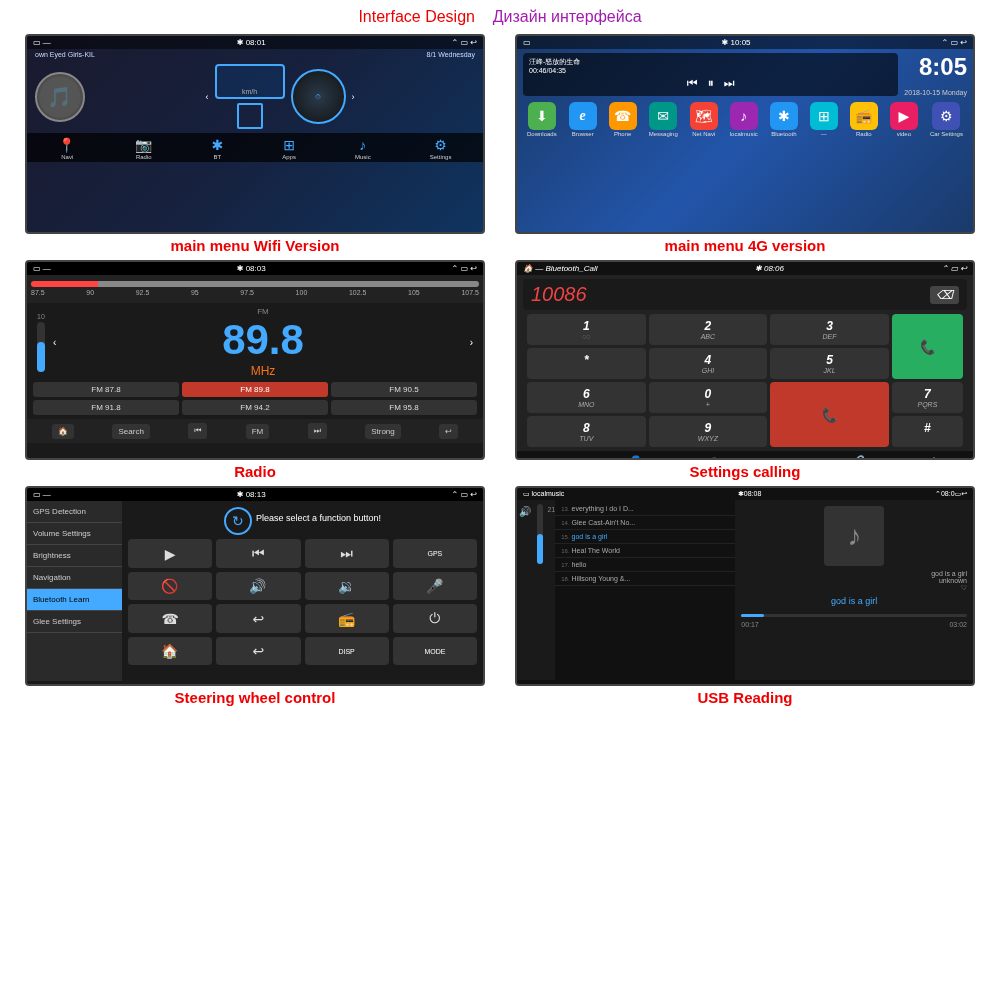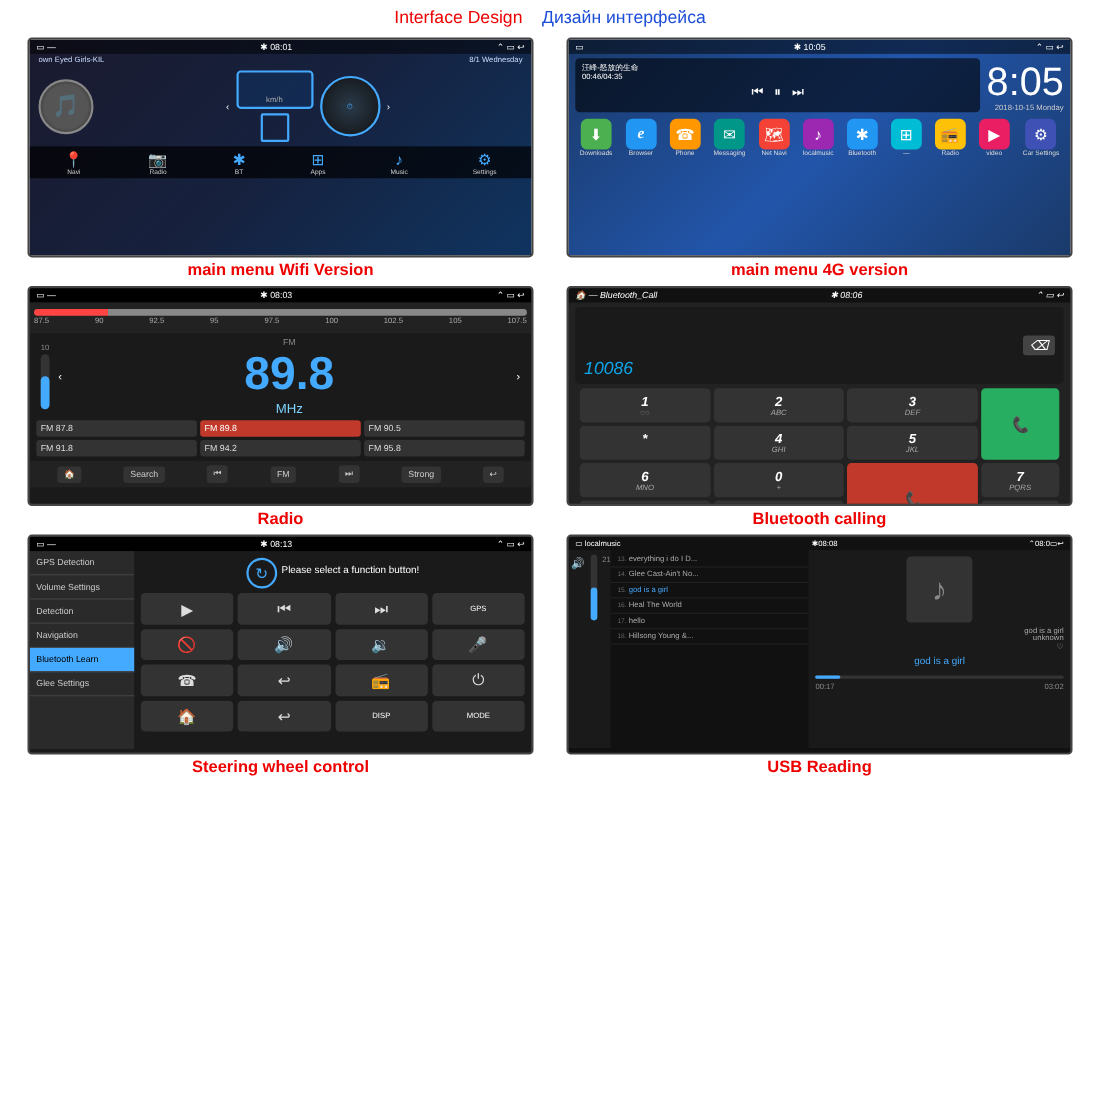--- a/index.html
+++ b/index.html
@@ -4,21 +4,21 @@
   <style>
     * { box-sizing: border-box; margin: 0; padding: 0; }
     body {
       background: #fff;
       font-family: Arial, sans-serif;
       width: 1000px;
       height: 1000px;
       overflow: hidden;
     }
     .header-en { color: #e00; }
-    .header-ru { color: #1d4ed8; }
+    .header-ru { color: #a21caf; }
 
     
     .grid {
       display: grid;
       grid-template-columns: 1fr 1fr;
       grid-template-rows: repeat(3, auto);
       gap: 0;
       padding: 0 10px;
     }
 
@@ -141,22 +141,22 @@
     .s2-music-card {
       background: rgba(0,0,0,0.6);
       border-radius: 4px;
       padding: 4px 6px;
       flex: 1;
       color: #fff;
       font-size: 7px;
     }
     .s2-clock-big {
       color: #fff;
-      font-size: 36px;
-      font-weight: normal;
+      font-size: 24px;
+      font-weight: bold;
       text-align: right;
       flex: 1;
     }
     .s2-clock-date {
       color: #ccc;
       font-size: 7px;
       text-align: right;
     }
     .s2-music-controls {
       display: flex;
@@ -266,35 +266,35 @@
       flex: 1;
       text-align: center;
     }
     .s3-freq-num {
       font-size: 42px;
       font-weight: bold;
       color: #4af;
     }
     .s3-freq-unit {
       font-size: 12px;
-      color: #7dd3fc;
+      color: #f97316;
     }
     .s3-presets {
       display: grid;
       grid-template-columns: 1fr 1fr 1fr;
       gap: 3px;
       padding: 0 6px;
     }
     .s3-preset {
       background: #333;
       border-radius: 3px;
       padding: 3px 4px;
       color: #ddd;
       font-size: 8px;
-      text-align: left;
+      text-align: center;
     }
     .s3-preset.active {
       background: #c0392b;
       color: #fff;
     }
     .s3-bottom {
       display: flex;
       justify-content: space-around;
       align-items: center;
       background: #222;
@@ -326,23 +326,22 @@
     .s4-display {
       background: #1a1a1a;
       margin: 4px 6px;
       border-radius: 4px;
       padding: 4px 8px;
       display: flex;
       justify-content: space-between;
       align-items: center;
     }
     .s4-number {
-      color: #0ea5e9;
-      font-size: 16px;
-      margin-top: 44px;
+      color: #ef4444;
+      font-size: 20px;
     }
     .s4-del {
       background: #444;
       border-radius: 3px;
       padding: 2px 6px;
       color: #fff;
       font-size: 12px;
     }
     .s4-keypad {
       display: grid;
@@ -832,35 +831,35 @@
       </div>
       <div class="s4-bottom-bar">
         <span class="s4-bottom-icon">⊞</span>
         <span class="s4-bottom-icon">👤</span>
         <span class="s4-bottom-icon">↺</span>
         <span class="s4-bottom-icon">♪</span>
         <span class="s4-bottom-icon">🔗</span>
         <span class="s4-bottom-icon">⚙</span>
       </div>
     </div>
-    <div class="cell-label">Bluetooth calling</div>
+    <div class="cell-label">Settings calling</div>
   </div>
 
   <div class="cell">
     <div class="screen s5">
       <div class="s5-statusbar">
         <span>▭ —</span>
         <span>✱ 08:13</span>
         <span>⌃ ▭ ↩</span>
       </div>
       <div class="s5-content">
         <div class="s5-sidebar">
           <div class="s5-sidebar-item">GPS Detection</div>
           <div class="s5-sidebar-item">Volume Settings</div>
-          <div class="s5-sidebar-item">Detection</div>
+          <div class="s5-sidebar-item">Brightness</div>
           <div class="s5-sidebar-item">Navigation</div>
           <div class="s5-sidebar-item active">Bluetooth Learn</div>
           <div class="s5-sidebar-item">Glee Settings</div>
         </div>
         <div class="s5-main">
           <div style="display:flex; align-items:center; gap:4px; margin-bottom:4px;">
             <div style="width:28px; height:28px; border:2px solid #4af; border-radius:50%; display:flex; align-items:center; justify-content:center; color:#4af; font-size:14px;">↻</div>
             <div class="s5-info">Please select a function button!</div>
           </div>
           <div class="s5-btn-grid">

